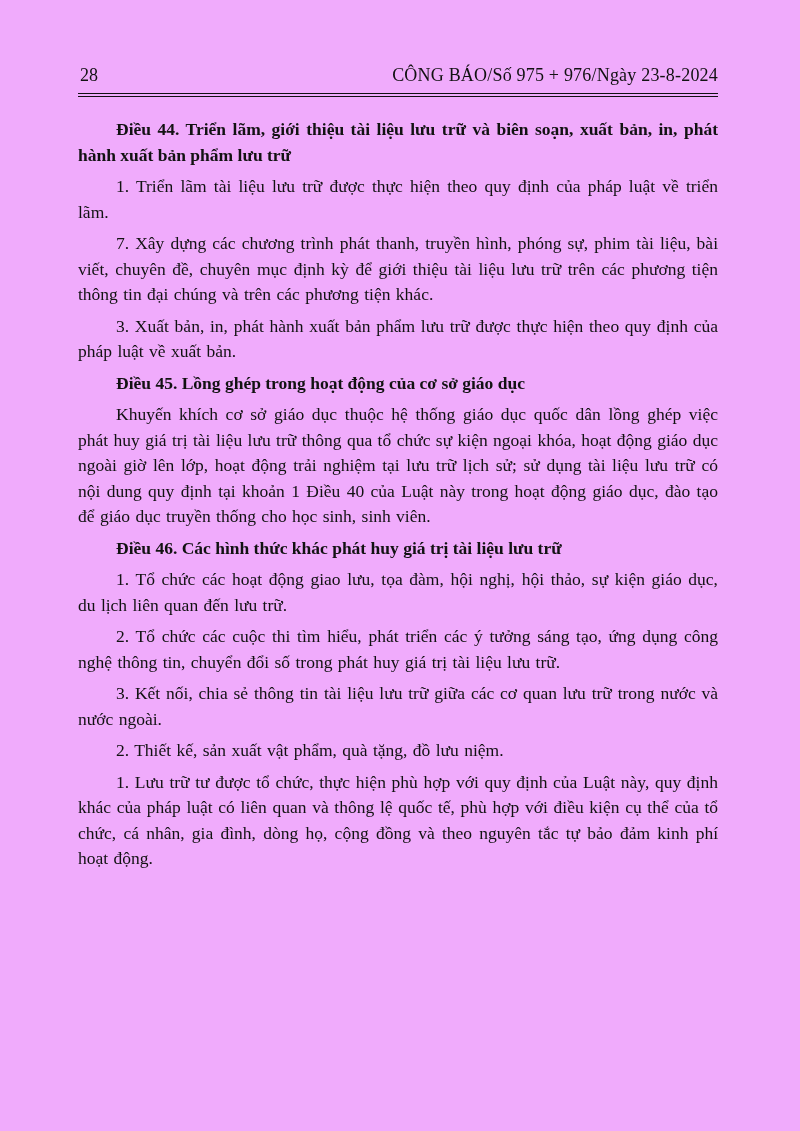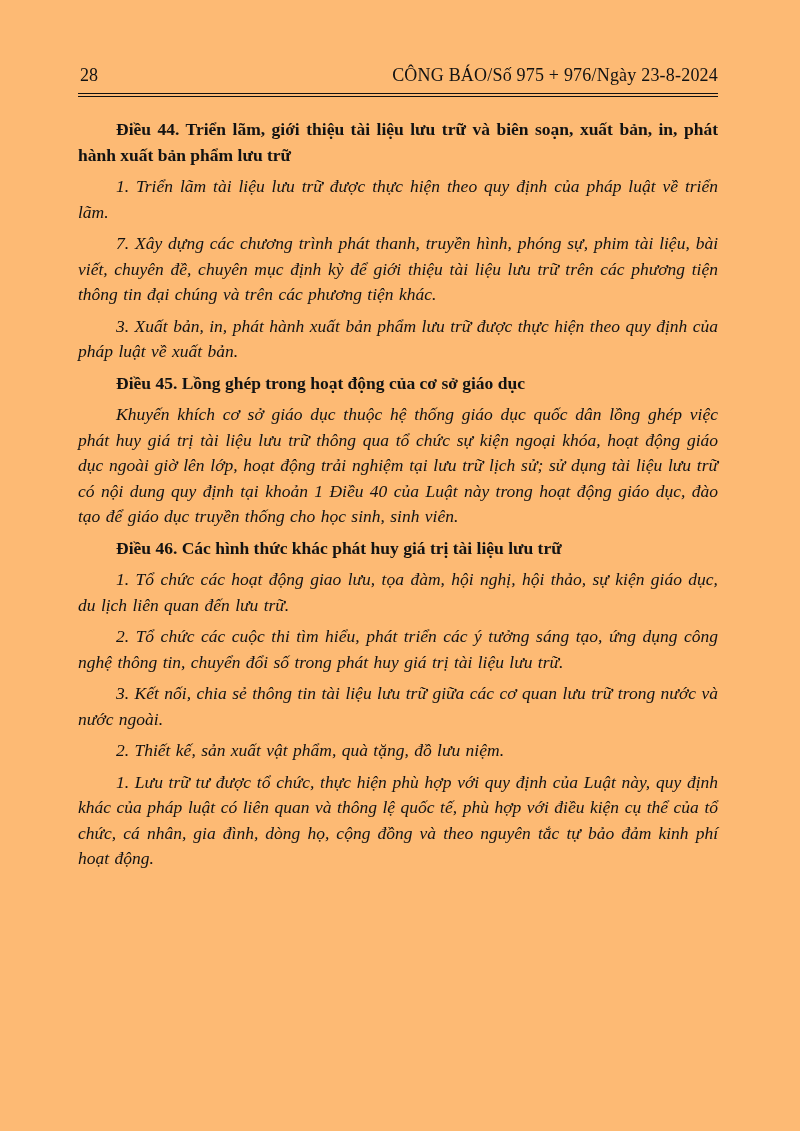--- a/index.html
+++ b/index.html
@@ -10,21 +10,21 @@
     height: 1131px;
     margin: 0 auto;
     font-family: "Liberation Serif", "DejaVu Serif", serif;
     color: #121212;
     position: relative;
     overflow: hidden;
   }
   .page {
     width: 800px;
     height: 1131px;
-    background: #fdba74;
+    background: #f0abfc;
     padding: 64px 82px 0 78px;
   }
   
   .running-header {
     position: relative;
     padding-bottom: 7px;
     border-bottom: 4px double #111111;
     height: 33px;
   }
   .page-number {
@@ -44,21 +44,20 @@
   .doc-body {
     padding-top: 17px;
     font-size: 17.5px;
   }
   .para {
     text-align: justify;
     text-indent: 38px;
     line-height: 25.5px;
     margin-bottom: 6px;
     word-spacing: 1px;
-    font-style: italic;
   }
   .article-heading {
     font-weight: bold;
     text-align: justify;
     text-indent: 38px;
     line-height: 25.5px;
     margin-top: 3px;
     margin-bottom: 6px;
   }
   .chapter-block {

